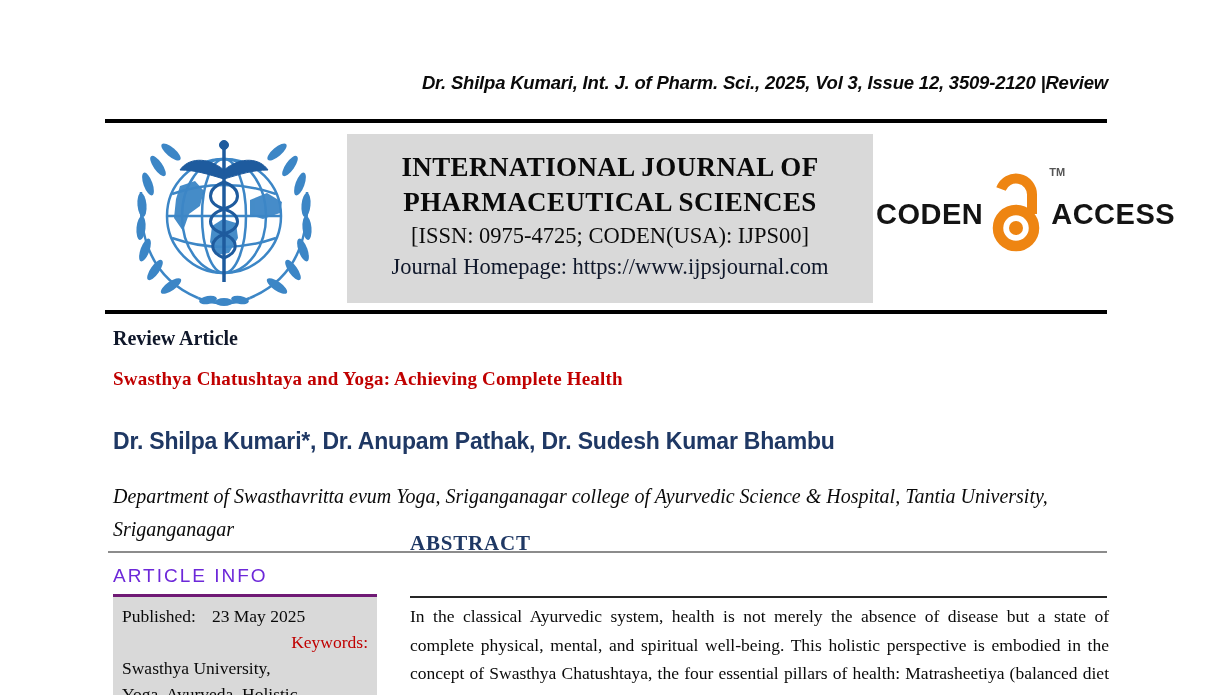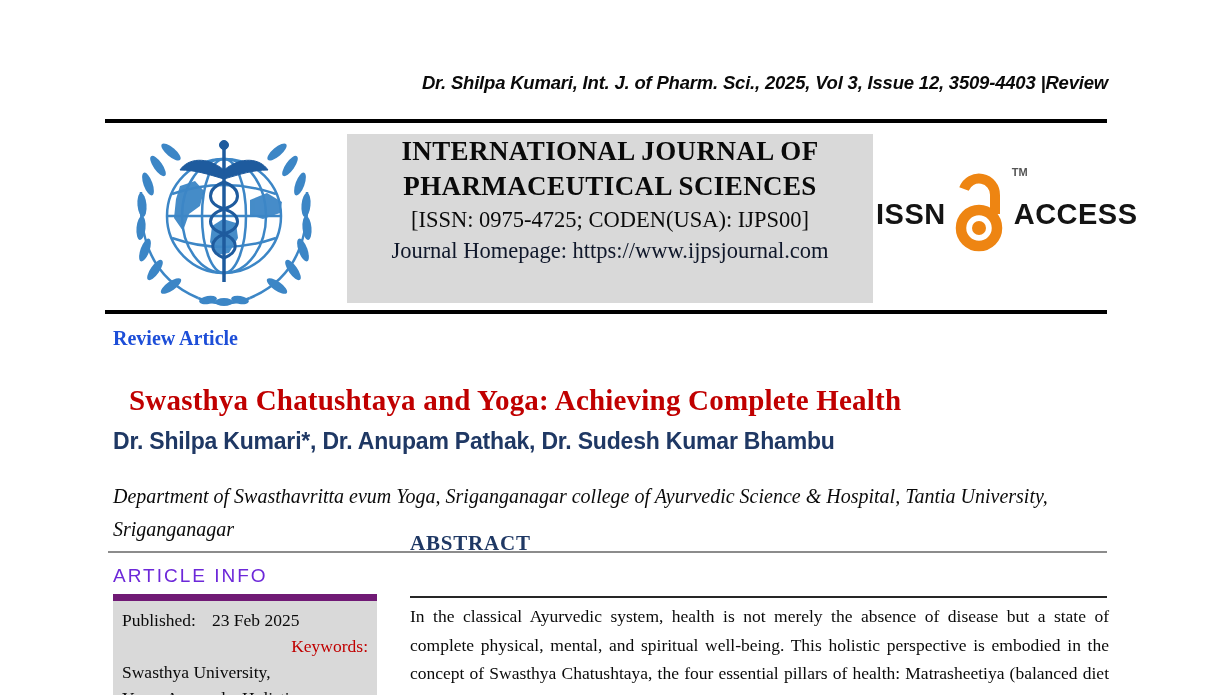--- a/index.html
+++ b/index.html
@@ -10,60 +10,60 @@
   .running-head{top:72px;right:112px;font-family:"Liberation Sans",sans-serif;
     font-style:italic;font-weight:bold;font-size:18.5px;color:#0a0a0a;letter-spacing:-0.2px;}
 
   .rule-top{left:105px;top:119px;width:1002px;height:4px;background:#000;}
   .rule-mid{left:105px;top:310px;width:1002px;height:4px;background:#000;}
   .rule-thin{left:108px;top:551px;width:999px;height:2px;background:#8c8c8c;}
 
   .logo{left:118px;top:130px;width:212px;height:188px;}
 
   .mast-box{left:347px;top:134px;width:526px;height:169px;background:#d9d9d9;
-    text-align:center;box-sizing:border-box;}
+    text-align:center;padding-top:16px;box-sizing:border-box;}
   .mast-title{font-size:27px;font-weight:bold;line-height:35px;letter-spacing:0.4px;color:#0a0a0a;}
   .mast-issn{font-size:22.5px;line-height:31px;color:#0a0a0a;}
   .mast-home{font-size:22.5px;line-height:31px;color:#0f172a;}
 
   .open-access{left:876px;top:166px;width:240px;height:96px;display:flex;align-items:center;}
   .oa-word{font-family:"Liberation Sans",sans-serif;font-weight:800;font-size:29px;
     color:#141414;letter-spacing:0.5px;}
   .oa-lock{position:relative;width:64px;height:92px;margin:0 2px;}
   .oa-tm{position:absolute;top:-2px;right:-16px;font-family:"Liberation Sans",sans-serif;
     font-size:11px;color:#555;font-weight:bold;}
 
-  .article-type{left:113px;top:327px;font-size:20px;font-weight:bold;color:#1d4ed8;}
-  .title{left:113px;top:368px;width:1000px;font-size:29px;font-weight:bold;color:#C00000;
-    letter-spacing:0.2px;margin:16px;}
+  .article-type{left:113px;top:327px;font-size:20px;font-weight:bold;color:#0f172a;}
+  .title{left:113px;top:368px;width:1000px;font-size:19px;font-weight:bold;color:#C00000;
+    letter-spacing:0.2px;margin:0;}
   .authors{left:113px;top:428px;font-family:"Liberation Sans",sans-serif;font-size:23px;
     font-weight:bold;color:#1F3864;letter-spacing:-0.2px;}
   .affiliation{left:113px;top:480px;width:940px;font-size:20px;font-style:italic;
     line-height:33px;color:#0a0a0a;}
 
   .info-heading{left:113px;top:565px;font-family:"Liberation Sans",sans-serif;font-size:19px;
     font-weight:400;letter-spacing:2px;color:#6d28d9;}
   .info-box{left:113px;top:594px;width:264px;height:101px;background:#d9d9d9;
-    border-top:7px solid #701a75;box-sizing:border-box;padding:6px 9px;font-size:17.5px;line-height:26px;}
+    border-top:3px solid #701a75;box-sizing:border-box;padding:6px 9px;font-size:17.5px;line-height:26px;}
   .pub-row{display:flex;gap:16px;color:#0a0a0a;}
   .kw-label{color:#C00000;text-align:right;}
   .kw-line{color:#0a0a0a;}
 
   .abstract-heading{left:410px;top:531px;font-size:21px;font-weight:bold;color:#1F3864;
     letter-spacing:0.8px;}
   .abstract-rule{left:410px;top:596px;width:697px;height:2px;background:#262626;}
   .abstract-text{left:410px;top:602px;width:699px;font-size:17.5px;line-height:28.5px;
     text-align:justify;color:#0a0a0a;}
 </style>
 </head>
 <body>
 
 <div class="page">
 
-  <div class="abs running-head">Dr. Shilpa Kumari, Int. J. of Pharm. Sci., 2025, Vol 3, Issue 12, 3509-4403 |Review</div>
+  <div class="abs running-head">Dr. Shilpa Kumari, Int. J. of Pharm. Sci., 2025, Vol 3, Issue 12, 3509-2120 |Review</div>
 
   <div class="abs rule-top"></div>
 
   <div class="abs logo">
     <svg viewBox="0 0 212 188" width="212" height="188">
 
       <g stroke="#3C86C6" stroke-width="2.5" fill="none">
         <path d="M 80,168 C 42,152 20,118 23,62"></path>
         <path d="M 132,168 C 170,152 192,118 189,62"></path>
         <path d="M 80,168 C 96,175 116,175 132,168"></path>
@@ -118,21 +118,21 @@
   </div>
 
   <div class="abs mast-box">
     <div class="mast-title">INTERNATIONAL JOURNAL OF</div>
     <div class="mast-title">PHARMACEUTICAL SCIENCES</div>
     <div class="mast-issn">[ISSN: 0975-4725; CODEN(USA): IJPS00]</div>
     <div class="mast-home">Journal Homepage: https://www.ijpsjournal.com</div>
   </div>
 
   <div class="abs open-access">
-    <span class="oa-word">ISSN</span>
+    <span class="oa-word">CODEN</span>
     <span class="oa-lock">
       <svg viewBox="0 0 64 92" width="64" height="92">
         <path d="M 47,46 L 47,27 A 16 16 0 0 0 16,21" stroke="#EE8512" stroke-width="10" fill="none"></path>
         <circle cx="31" cy="60" r="18" stroke="#EE8512" stroke-width="10.5" fill="none"></circle>
         <circle cx="31" cy="60" r="7" fill="#EE8512"></circle>
       </svg>
       <span class="oa-tm">TM</span>
     </span>
     <span class="oa-word">ACCESS</span>
   </div>
@@ -147,21 +147,21 @@
 
   <div class="abs affiliation">Department of Swasthavritta evum Yoga, Sriganganagar college of Ayurvedic Science &amp; Hospital, Tantia University, Sriganganagar</div>
 
   <div class="abs rule-thin"></div>
 
   <div class="abs info-heading">ARTICLE INFO</div>
 
   <div class="abs info-box">
     <div class="pub-row">
       <span>Published:</span>
-      <span>23 Feb 2025</span>
+      <span>23 May 2025</span>
     </div>
     <div class="kw-label">Keywords:</div>
     <div class="kw-line">Swasthya University,</div>
     <div class="kw-line">Yoga, Ayurveda, Holistic</div>
   </div>
 
   <div class="abs abstract-heading">ABSTRACT</div>
   <div class="abs abstract-rule"></div>
   <div class="abs abstract-text">In the classical Ayurvedic system, health is not merely the absence of disease but a state of complete physical, mental, and spiritual well-being. This holistic perspective is embodied in the concept of Swasthya Chatushtaya, the four essential pillars of health: Matrasheetiya (balanced diet and lifestyle), Taryasheetiya (seasonal and environmental</div>
 

